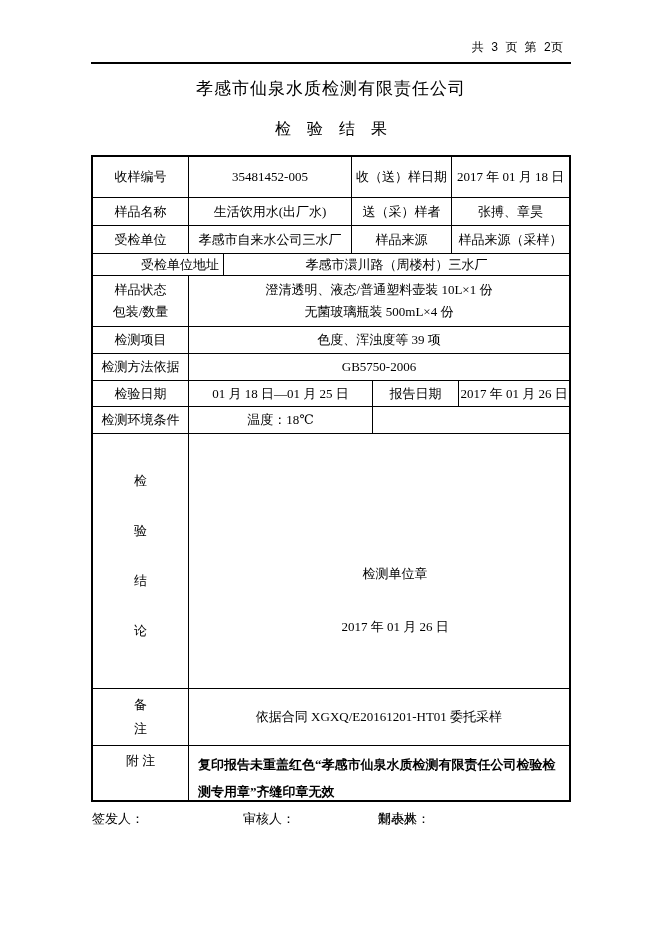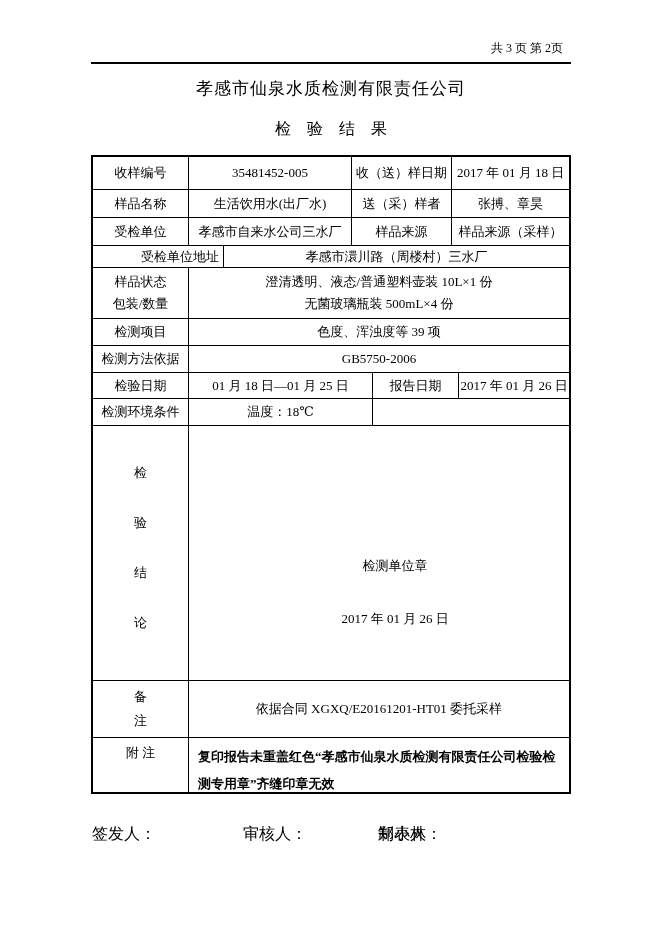--- a/index.html
+++ b/index.html
@@ -9,20 +9,21 @@
     font-family:"Liberation Serif","DejaVu Serif",serif;
     color:#000;
   }
   .page { position:relative; width:660px; height:935px; background:#fff; overflow:hidden; }
   .content { position:absolute; left:91px; top:40px; width:480px; }
 
   .page-header {
     text-align:right; font-size:12px; line-height:16px;
     padding:0 8px 6px 0;
     border-bottom:2px solid #000;
+    font-family:Liberation Mono, monospace;
   }
   .company {
     margin-top:14px; text-align:center;
     font-size:17px; font-weight:400; letter-spacing:1px; line-height:22px;
   }
   .doc-title {
     margin-top:18px; text-align:center;
     font-size:16px; font-weight:400; line-height:22px;
   }
 
@@ -40,21 +41,21 @@
   .c-v1     { width:163px; }
   .c-l2     { width:100px; }
   .c-v2     { width:117px; }
   .c-span   { width:380px; }
   .c-date1  { width:184px; }
   .c-rl     { width:86px; }
   .c-rd     { width:110px; }
   .c-temp   { width:184px; }
   .c-hum    { width:196px;margin-top:47px; }
 
-  .h28{height:28px;} .h29{height:33px;} .h22{height:22px;padding-left:44px;}
+  .h28{height:28px;} .h29{height:41px;} .h22{height:22px;padding-left:44px;}
   .h51{height:51px;} .h27{height:27px;} .h26{height:26px;}
 
   .two-line { line-height:22px; }
 
   .row-conclusion { height:255px; }
   .conclusion-label {
     display:flex; flex-direction:column; justify-content:center; align-items:center;
     gap:37px; line-height:13px; padding-bottom:12px;
   }
   .conclusion-body { position:relative; display:block; }
@@ -64,21 +65,21 @@
   .row-remark { height:57px; }
   .remark-label { line-height:24px; }
 
   .row-note { height:54px; }
   .note-label { justify-content:flex-start; padding-top:6px; }
   .note-body {
     justify-content:flex-start; align-items:flex-start;
     text-align:left; padding:5px 8px 0 9px; line-height:27px;font-weight:bold;
   }
 
-  .footer { position:relative; margin-top:30px; height:20px; font-size:16px; }
+  .footer { position:relative; margin-top:8px; height:20px; font-size:13px; }
   .footer span { position:absolute; top:0; white-space:nowrap; }
   .sign-issue  { left:1px; }
   .sign-review { left:152px; }
   .sign-prepare{ left:287px; }
 </style>
 </head>
 <body>
 
 <div class="page">
   <div class="content">

